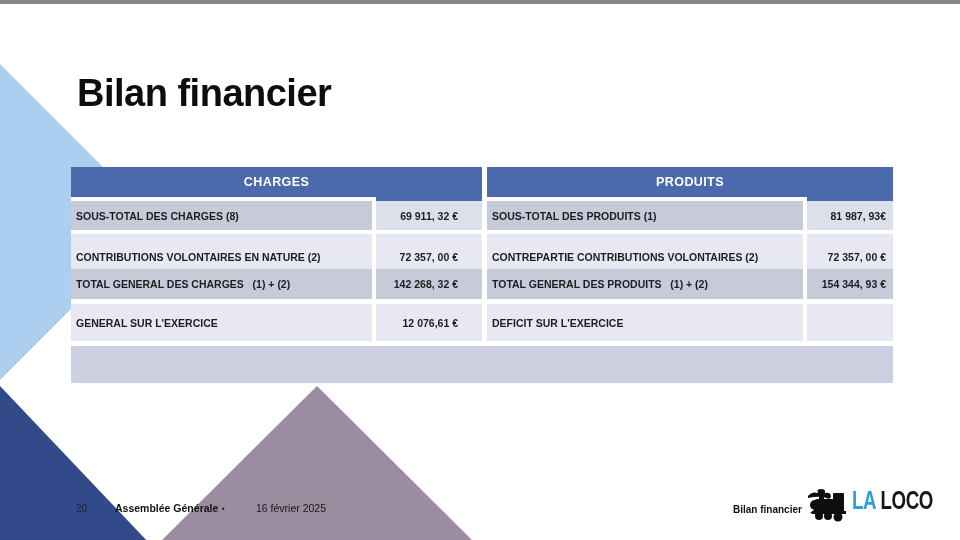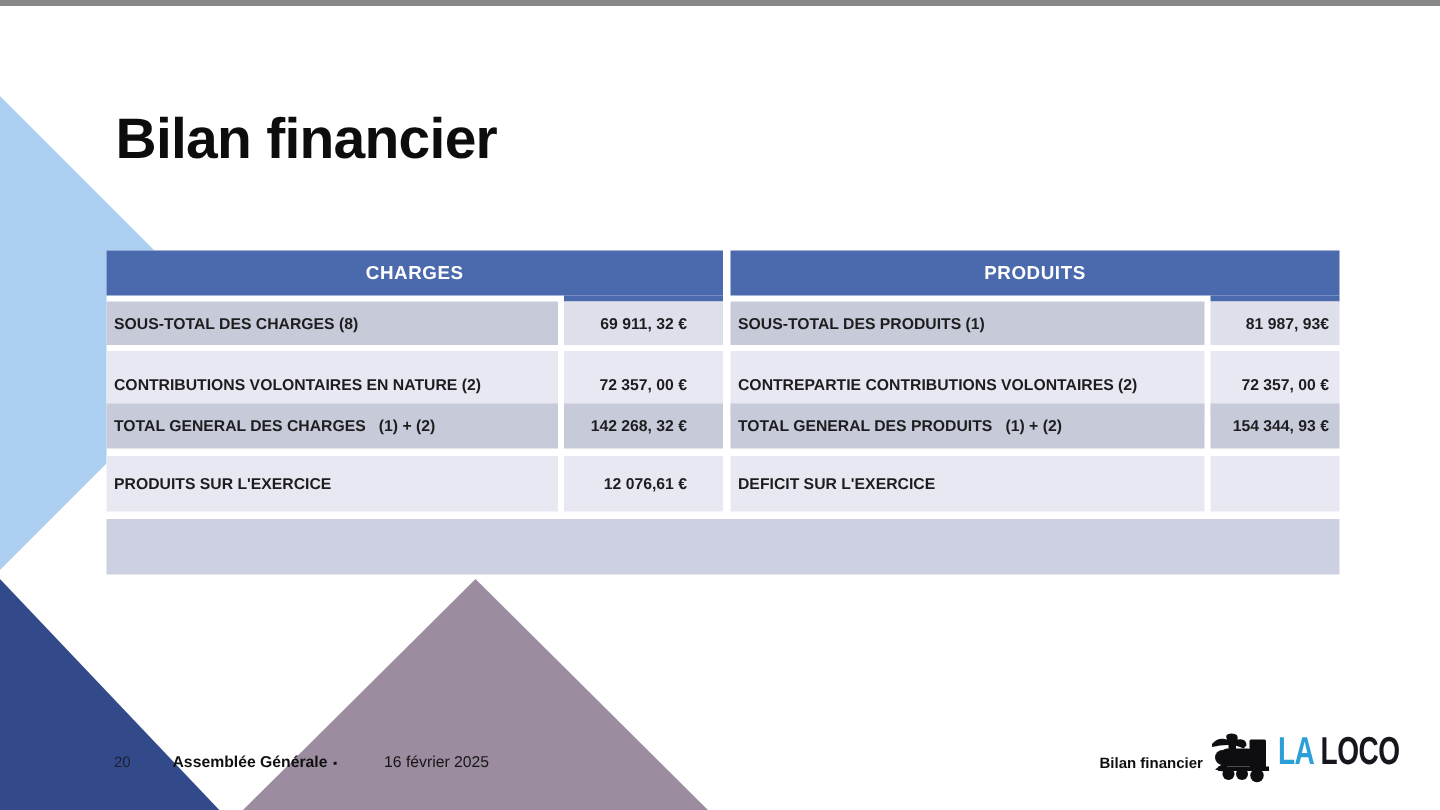--- a/index.html
+++ b/index.html
@@ -111,21 +111,21 @@
     <div class="cell lbl bg-light c-lbl-l r-2">CONTRIBUTIONS VOLONTAIRES EN NATURE (2)</div>
     <div class="cell val val-l bg-light c-val-l r-2">72 357, 00 €</div>
     <div class="cell lbl bg-light c-lbl-r r-2">CONTREPARTIE CONTRIBUTIONS VOLONTAIRES (2)</div>
     <div class="cell val val-r bg-light c-val-r r-2">72 357, 00 €</div>
 
     <div class="cell lbl bg-dark  c-lbl-l r-3">TOTAL GENERAL DES CHARGES   (1) + (2)</div>
     <div class="cell val val-l bg-dark  c-val-l r-3">142 268, 32 €</div>
     <div class="cell lbl bg-dark  c-lbl-r r-3">TOTAL GENERAL DES PRODUITS   (1) + (2)</div>
     <div class="cell val val-r bg-dark  c-val-r r-3">154 344, 93 €</div>
 
-    <div class="cell lbl bg-light c-lbl-l r-4">PRODUITS SUR L'EXERCICE</div>
+    <div class="cell lbl bg-light c-lbl-l r-4">GENERAL SUR L'EXERCICE</div>
     <div class="cell val val-l bg-light c-val-l r-4">12 076,61 €</div>
     <div class="cell lbl bg-light c-lbl-r r-4">DEFICIT SUR L'EXERCICE</div>
     <div class="cell val val-r bg-light c-val-r r-4"></div>
 
     <div class="cell bg-foot r-5"></div>
   </div>
 
   <div class="ft" id="ft-page">20</div>
   <div class="ft" id="ft-event">Assemblée Générale</div>
   <div class="ft" id="ft-sep">▪</div>

